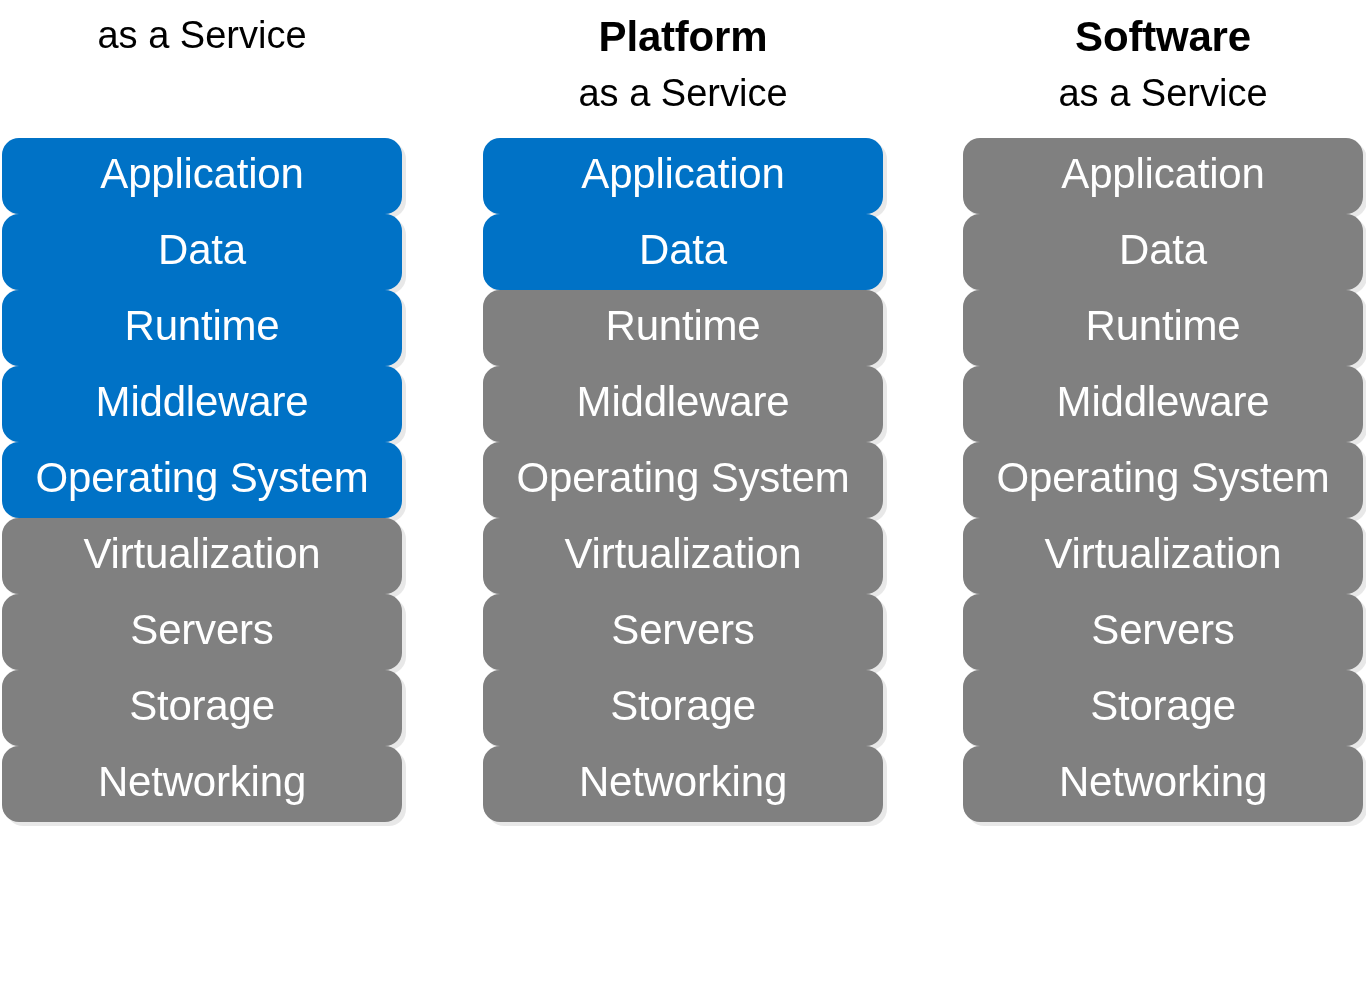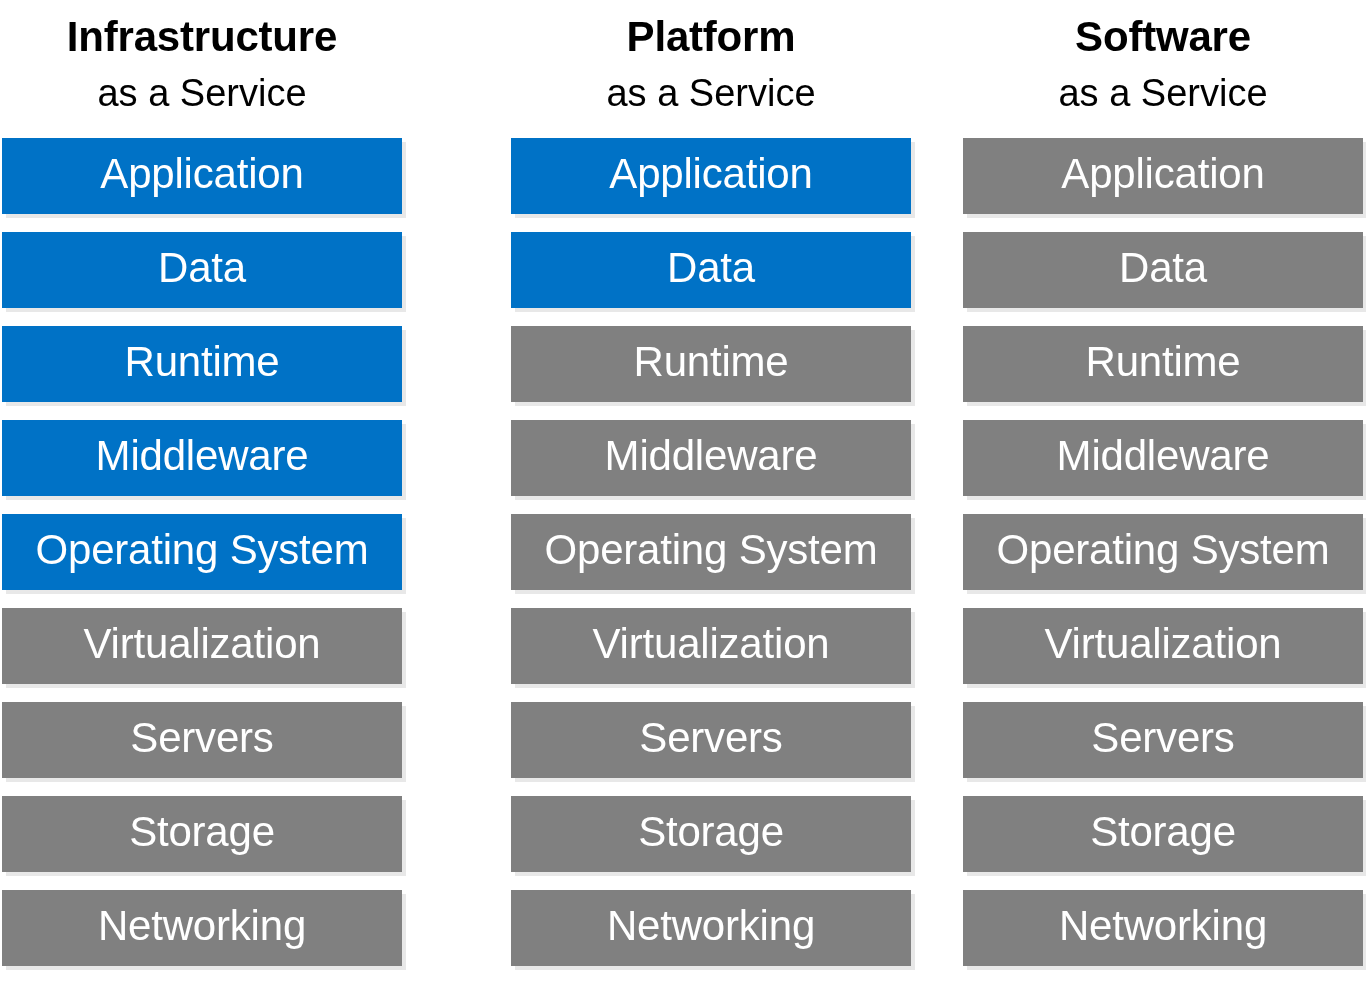--- a/index.html
+++ b/index.html
@@ -23,21 +23,21 @@
   }
 
   .column {
     position: absolute;
     top: 0;
     width: 400px;
     height: 983px;
   }
 
   .col-0 { left: 2px; }
-  .col-1 { left: 511px; }
+  .col-1 { left: 483px; }
   .col-2 { left: 963px; padding-left: 36px; }
 
   .col-header {
     position: absolute;
     top: 0;
     left: 0;
     width: 400px;
     height: 138px;
     text-align: center;
     color: #000000;
@@ -67,32 +67,33 @@
     position: absolute;
     top: 138px;
     left: 0;
     width: 400px;
   }
 
   .layer-box {
     position: relative;
     width: 400px;
     height: 76px;
-    margin-bottom: 18px;
+    margin-bottom: 0;
     box-sizing: border-box;
     display: flex;
     align-items: center;
     justify-content: center;
     color: #ffffff;
     font-size: 42px;
     font-weight: normal;
     line-height: 1.0;
     letter-spacing: -0.2px;
     box-shadow: 4px 4px 0 0 rgba(0, 0, 0, 0.09);
     user-select: none;
+    border-radius: 17px;
   }
 
   .layer-box .layer-label {
     display: block;
     white-space: nowrap;
     color: #ffffff;
     padding-bottom: 4px;
   }
 
   .layer-box.state-active {
@@ -103,21 +104,20 @@
     background-color: #808080;
   }
 </style>
 </head>
 <body>
 
 <div id="diagram" style="background: rgb(255, 255, 255);">
 
   <div class="column col-0">
     <div class="col-header">
-      <span class="col-title" style="color: rgb(0, 0, 0);">Infrastructure</span>
       <span class="col-subtitle" style="color: rgb(0, 0, 0);">as a Service</span>
     </div>
     <div class="layer-stack">
       <div class="layer-box state-active" style="background-color: rgb(0, 114, 198); color: rgb(255, 255, 255);">
         <span class="layer-label">Application</span>
       </div>
       <div class="layer-box state-active" style="background-color: rgb(0, 114, 198); color: rgb(255, 255, 255);">
         <span class="layer-label">Data</span>
       </div>
       <div class="layer-box state-active" style="background-color: rgb(0, 114, 198); color: rgb(255, 255, 255);">

